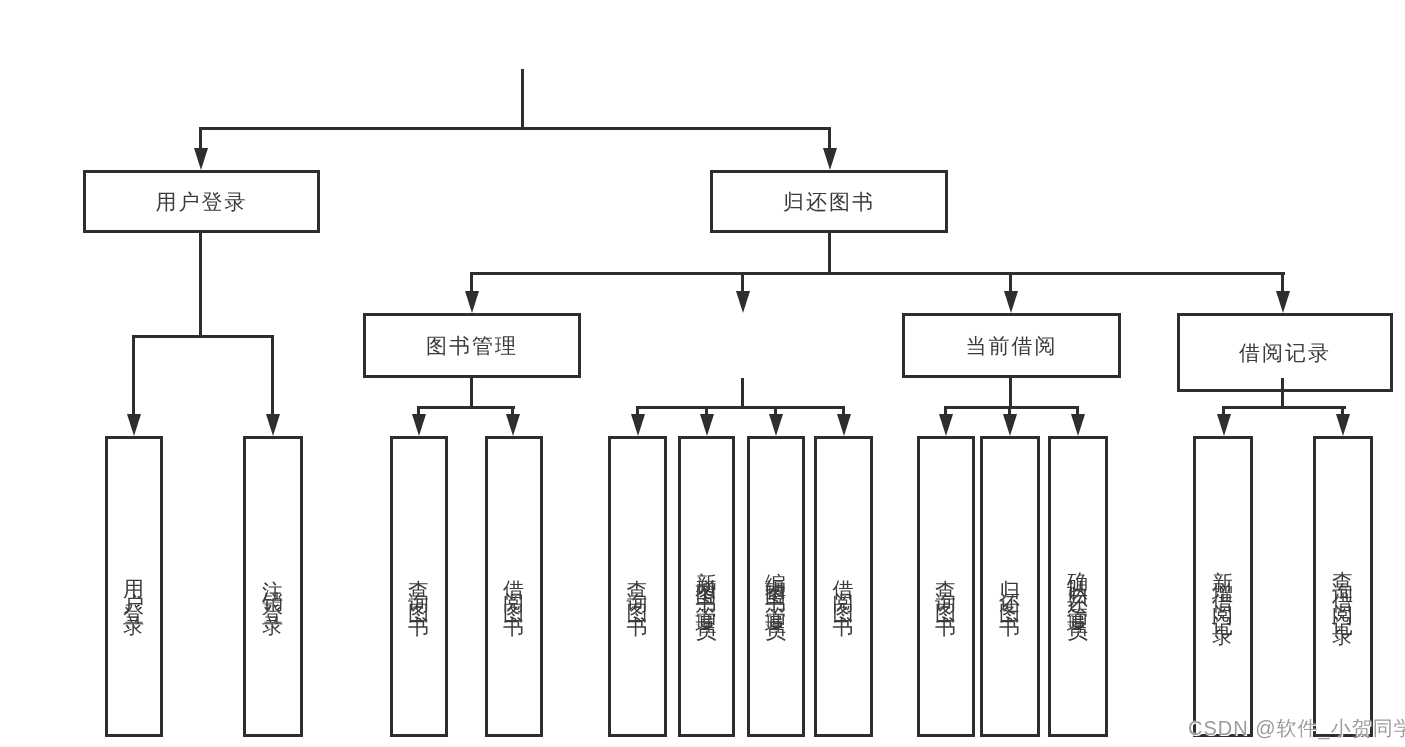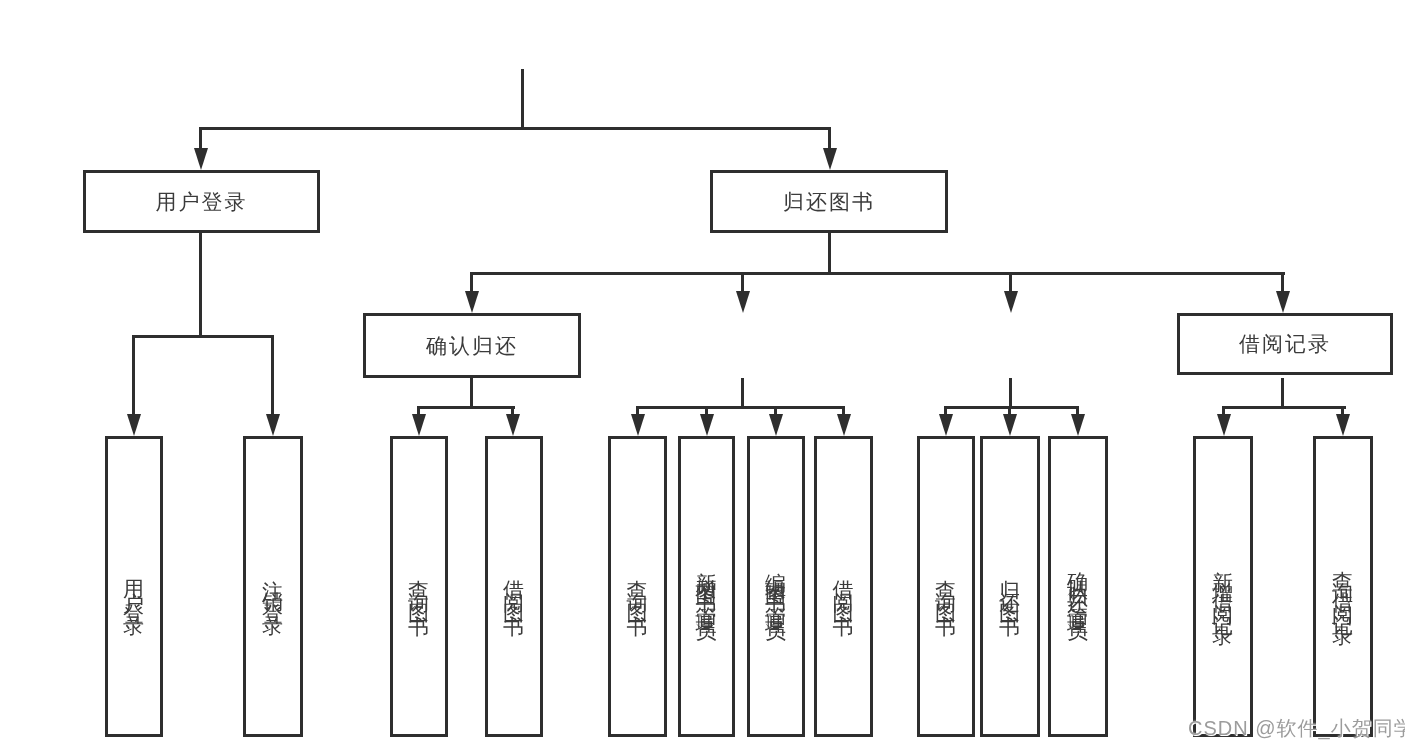--- a/index.html
+++ b/index.html
@@ -59,23 +59,26 @@
   <div class="vline" style="left:470px; top:275px; height:16px;"></div>
   <div class="arrow" style="left:465px; top:291px;"></div>
   <div class="vline" style="left:741px; top:275px; height:16px;"></div>
   <div class="arrow" style="left:736px; top:291px;"></div>
   <div class="vline" style="left:1009px; top:275px; height:16px;"></div>
   <div class="arrow" style="left:1004px; top:291px;"></div>
   <div class="vline" style="left:1281px; top:275px; height:16px;"></div>
   <div class="arrow" style="left:1276px; top:291px;"></div>
 
   <div class="box" style="left:363px; top:313px; width:218px; height:65px;">
-    <span class="hlabel">确认归还</span>
+    <span class="hlabel">图书管理</span>
   </div>
-  <div class="box" style="left:1177px; top:313px; width:216px; height:62px;">
+  <div class="box" style="left:902px; top:313px; width:219px; height:65px;">
+    <span class="hlabel">当前借阅</span>
+  </div>
+  <div class="box" style="left:1177px; top:313px; width:216px; height:79px;">
     <span class="hlabel">借阅记录</span>
   </div>
 
   <div class="vline" style="left:470px; top:378px; height:31px;"></div>
   <div class="hline" style="left:417px; top:406px; width:98px;"></div>
   <div class="vline" style="left:417px; top:409px; height:7px;"></div>
   <div class="arrow" style="left:412px; top:414px;"></div>
   <div class="vline" style="left:511px; top:409px; height:7px;"></div>
   <div class="arrow" style="left:506px; top:414px;"></div>
 

